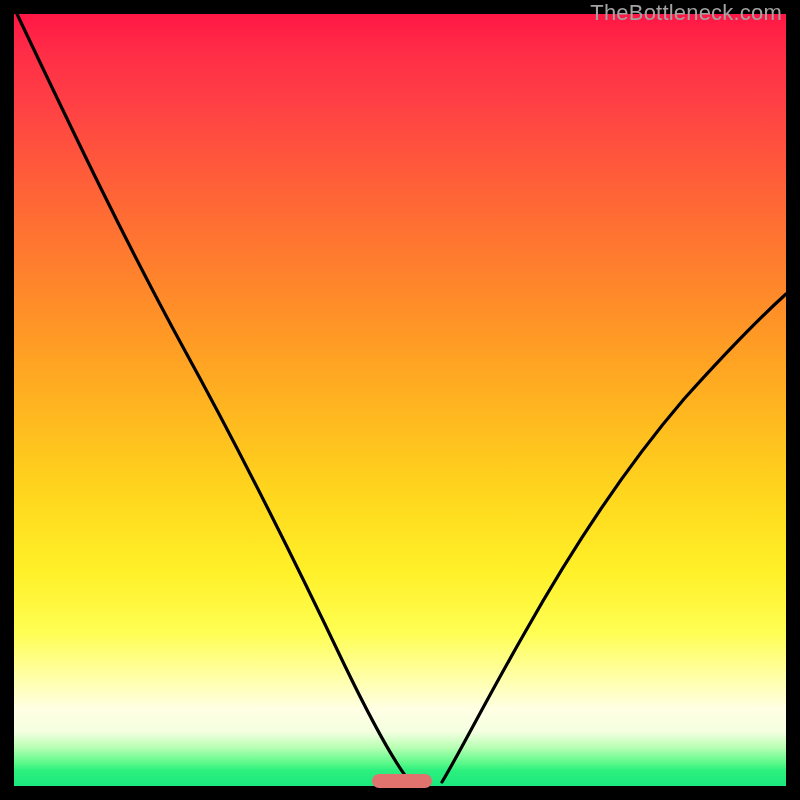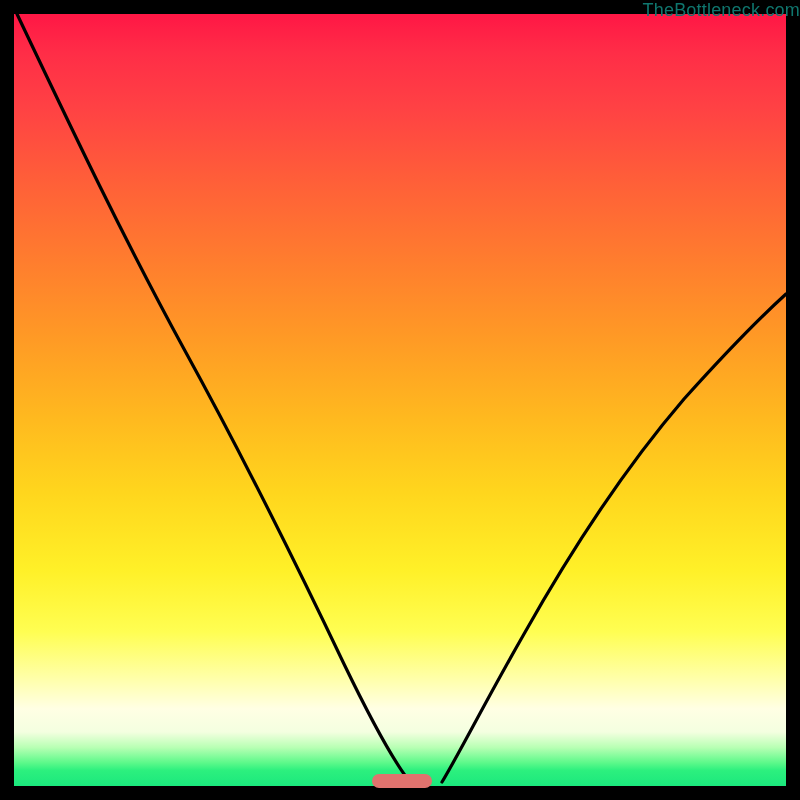--- a/index.html
+++ b/index.html
@@ -49,23 +49,23 @@
     position: absolute;
     left: 14px;
     top: 14px;
     width: 772px;
     height: 772px;
     overflow: visible;
   }
   .watermark {
     position: absolute;
     top: 0px;
-    right: 0;
-    color: #0f766e;
-    font-size: 18px;
+    right: 18px;
+    color: #a3a3a3;
+    font-size: 22px;
     font-weight: 500;
     letter-spacing: 0.2px;
     user-select: none;
   }
   .well {
     position: absolute;
     
     left: 372px;
     bottom: 12px;
     width: 60px;

